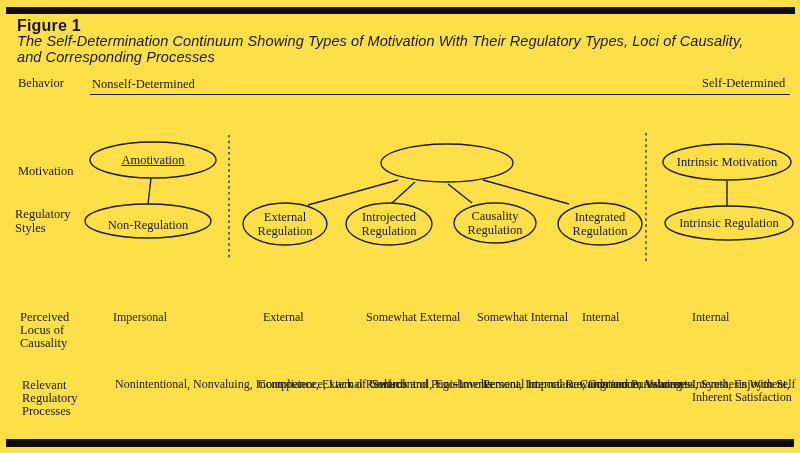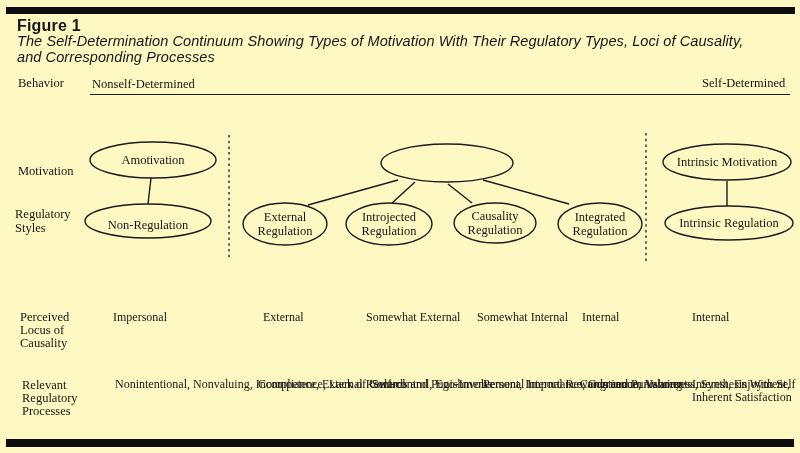--- a/index.html
+++ b/index.html
@@ -1,20 +1,20 @@
 <!DOCTYPE html>
 <html><head>
 <meta charset="utf-8">
 <style>
   html, body { margin: 0; padding: 0; background: #ffffff; }
   .page {
     position: relative;
     width: 800px;
     height: 453px;
-    background: #fef9c3;
+    background: #fde047;
     font-family: "Liberation Serif", serif;
     color: #161616;
     overflow: hidden;
   }
   .bar { position: absolute; background: #0c0c0c; }
   .bar-top    { left: 6px;  top: 7px;   width: 789px; height: 7px; }
   .bar-bottom { left: 6px;  top: 439px; width: 788px; height: 8px; }
 
   .fig-label {
     position: absolute; left: 17px; top: 17px;
@@ -45,21 +45,21 @@
 
   svg.diagram { position: absolute; left: 0; top: 0; }
   svg.diagram ellipse { fill: none; stroke: #1b1b1b; stroke-width: 1.4; }
   svg.diagram line    { stroke: #1b1b1b; stroke-width: 1.4; }
   svg.diagram line.dashed { stroke-width: 1.3; stroke-dasharray: 2.5 3.2; }
 
   .node {
     position: absolute; display: flex; align-items: center; justify-content: center;
     text-align: center; font-size: 12.5px; line-height: 14px; white-space: pre-line;
   }
-  .n-amotivation   { left: 90px;  top: 142px; width: 126px; height: 36px; }
+  .n-amotivation   { left: 90px;  top: 142px; width: 126px; height: 36px; text-decoration: underline; }
   .n-nonreg        { left: 85px;  top: 208px; width: 126px; height: 34px; }
   .n-extrinsic     { left: 381px; top: 144px; width: 132px; height: 38px; }
   .n-external      { left: 243px; top: 203px; width: 84px;  height: 42px; }
   .n-introjected   { left: 346px; top: 203px; width: 86px;  height: 42px; }
   .n-identified    { left: 454px; top: 203px; width: 82px;  height: 40px; }
   .n-integrated    { left: 558px; top: 203px; width: 84px;  height: 42px; }
   .n-intrinsicmot  { left: 663px; top: 144px; width: 128px; height: 36px; }
   .n-intrinsicreg  { left: 665px; top: 206px; width: 128px; height: 34px; }
 
   .locus-col, .proc-col { position: absolute; font-size: 12px; }

